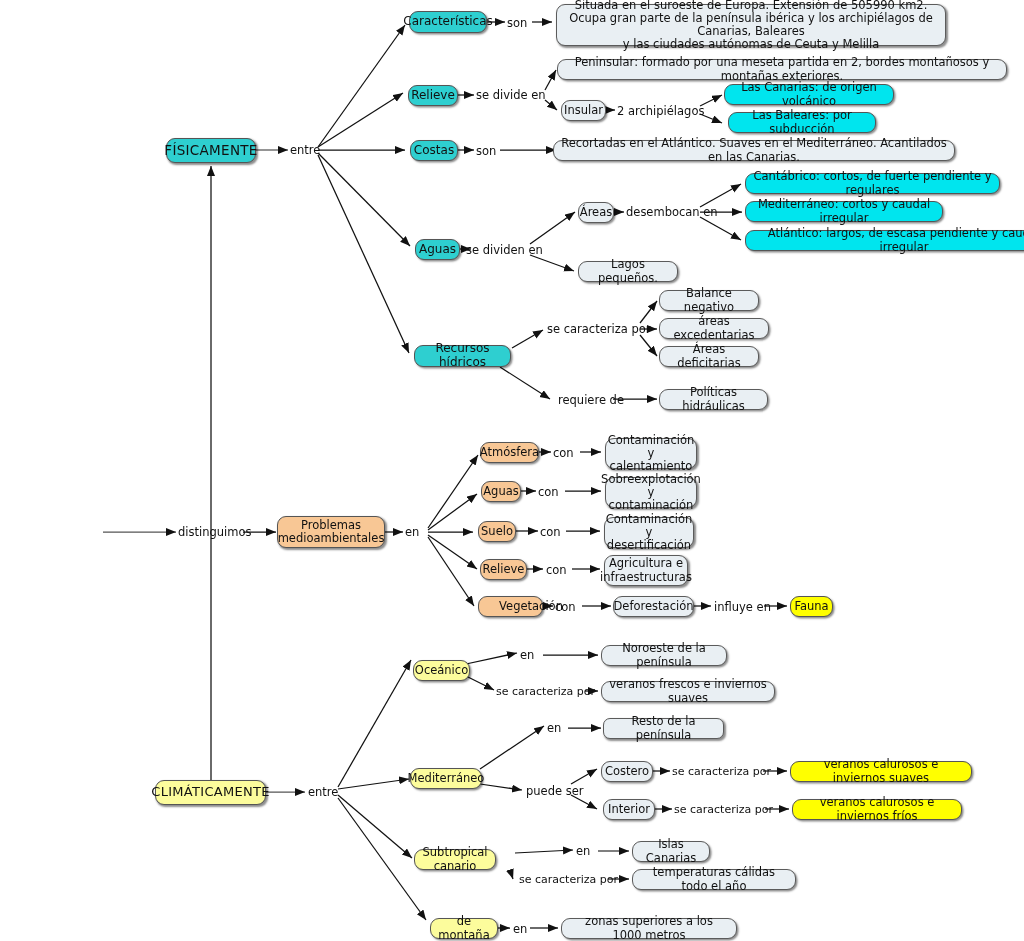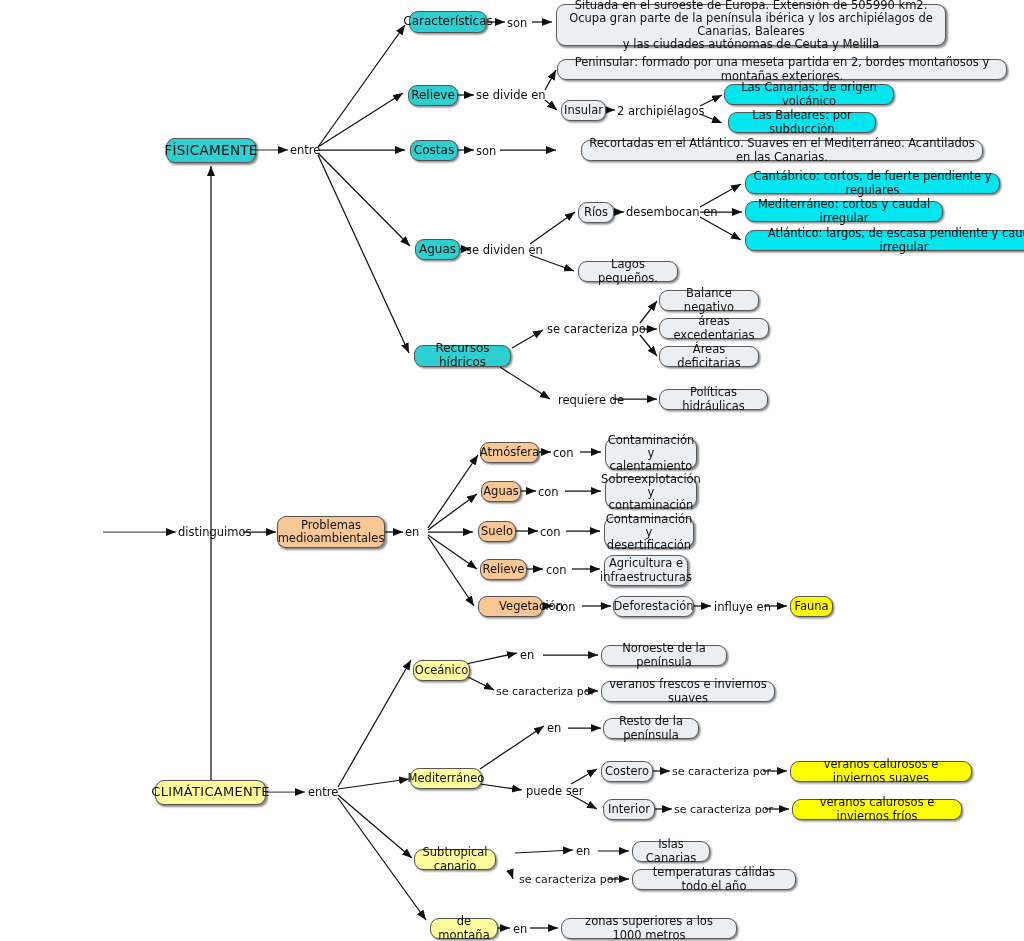--- a/index.html
+++ b/index.html
@@ -209,25 +209,25 @@
   <div class="node n-teal" style="left:408px; top:85px; width:50px; height:21px;">Relieve</div>
   <div class="lbl" style="left:476px; top:88px;">se divide en</div>
   <div class="node n-grey" style="left:557px; top:59px; width:450px; height:21px; padding:2px 3px;">Peninsular: formado por una meseta partida en 2, bordes montañosos y montañas exteriores.</div>
   <div class="node n-grey" style="left:561px; top:100px; width:45px; height:21px;">Insular</div>
   <div class="lbl" style="left:617px; top:104px;">2 archipiélagos</div>
   <div class="node n-bright" style="left:724px; top:84px; width:170px; height:21px; background:#00e5ee;">Las Canarias: de origen volcánico</div>
   <div class="node n-bright" style="left:728px; top:112px; width:148px; height:21px; background:#00e5ee;">Las Baleares: por subducción</div>
 
   <div class="node n-teal" style="left:410px; top:140px; width:48px; height:21px;">Costas</div>
   <div class="lbl" style="left:476px; top:144px;">son</div>
-  <div class="node n-grey" style="left:581px; top:140px; width:402px; height:21px; padding:2px 7px;">Recortadas en el Atlántico. Suaves en el Mediterráneo. Acantilados en las Canarias.</div>
+  <div class="node n-grey" style="left:553px; top:140px; width:402px; height:21px; padding:2px 7px;">Recortadas en el Atlántico. Suaves en el Mediterráneo. Acantilados en las Canarias.</div>
 
   <div class="node n-teal" style="left:415px; top:239px; width:45px; height:21px;">Aguas</div>
   <div class="lbl" style="left:466px; top:243px;">se dividen en</div>
-  <div class="node n-grey" style="left:578px; top:202px; width:36px; height:21px;">Ríos</div>
+  <div class="node n-grey" style="left:578px; top:202px; width:36px; height:21px;">Áreas</div>
   <div class="lbl" style="left:626px; top:205px;">desembocan en</div>
   <div class="node n-bright" style="left:745px; top:173px; width:255px; height:21px; background:#00e5ee;">Cantábrico: cortos, de fuerte pendiente y regulares</div>
   <div class="node n-bright" style="left:745px; top:201px; width:198px; height:21px; background:#00e5ee;">Mediterráneo: cortos y caudal irregular</div>
   <div class="node n-bright" style="left:745px; top:230px; width:318px; height:21px; background:#00e5ee;">Atlántico: largos, de escasa pendiente y caudal irregular</div>
   <div class="node n-grey" style="left:578px; top:261px; width:100px; height:21px;">Lagos pequeños.</div>
 
   <div class="node n-teal" style="left:414px; top:345px; width:97px; height:22px;">Recursos hídricos</div>
   <div class="lbl" style="left:547px; top:322px;">se caracteriza por</div>
   <div class="lbl" style="left:558px; top:393px;">requiere de</div>
   <div class="node n-grey" style="left:659px; top:290px; width:100px; height:21px;">Balance negativo</div>
@@ -269,21 +269,21 @@
   <div class="lbl" style="left:308px; top:785px;">entre</div>
 
   <div class="node n-yellow" style="left:413px; top:660px; width:57px; height:21px;">Oceánico</div>
   <div class="lbl" style="left:520px; top:648px;">en</div>
   <div class="node n-grey" style="left:601px; top:645px; width:126px; height:21px;">Noroeste de la península</div>
   <div class="lbl small" style="left:496px; top:685px;">se caracteriza por</div>
   <div class="node n-grey" style="left:601px; top:681px; width:174px; height:21px;">veranos frescos e inviernos suaves</div>
 
   <div class="node n-yellow" style="left:410px; top:768px; width:72px; height:21px;">Mediterráneo</div>
   <div class="lbl" style="left:547px; top:721px;">en</div>
-  <div class="node n-grey" style="left:603px; top:718px; width:96px; height:21px;">Resto de la península</div>
+  <div class="node n-grey" style="left:603px; top:718px; width:121px; height:21px;border-radius:7px;">Resto de la península</div>
   <div class="lbl" style="left:526px; top:784px;">puede ser</div>
 
   <div class="node n-grey" style="left:601px; top:761px; width:52px; height:21px;">Costero</div>
   <div class="lbl small" style="left:672px; top:765px;">se caracteriza por</div>
   <div class="node n-bright" style="left:790px; top:761px; width:182px; height:21px;">veranos calurosos e inviernos suaves</div>
 
   <div class="node n-grey" style="left:603px; top:799px; width:52px; height:21px;">Interior</div>
   <div class="lbl small" style="left:674px; top:803px;">se caracteriza por</div>
   <div class="node n-bright" style="left:792px; top:799px; width:170px; height:21px;">veranos calurosos e inviernos fríos</div>
 

